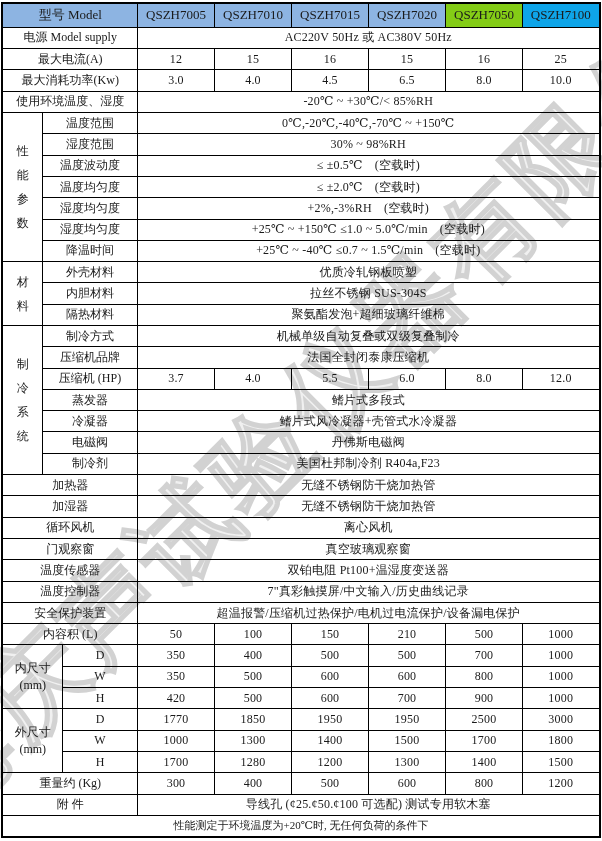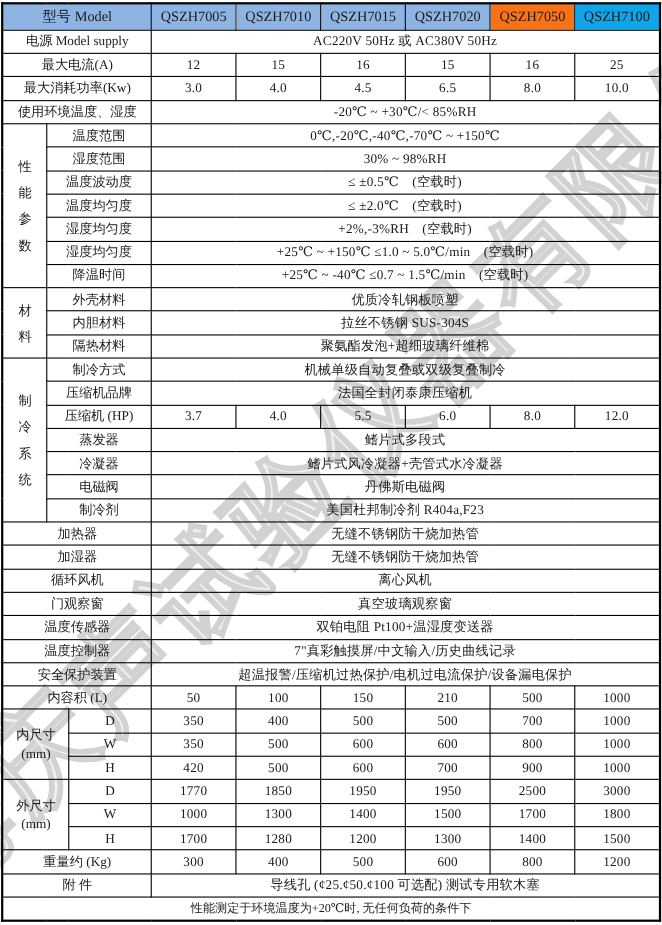--- a/index.html
+++ b/index.html
@@ -80,21 +80,21 @@
       <col style="width:77px">
       <col style="width:77px">
   </colgroup>
   <tbody id="tbody">
       <tr class="hdr">
         <th colspan="3" style="background: rgb(141, 180, 226);">型号 Model</th>
         <th style="background: rgb(141, 180, 226);">QSZH7005</th>
         <th style="background: rgb(141, 180, 226);">QSZH7010</th>
         <th style="background: rgb(141, 180, 226); margin-top: 41px;">QSZH7015</th>
         <th style="background: rgb(141, 180, 226);">QSZH7020</th>
-        <th style="background: #f97316;">QSZH7050</th>
+        <th style="background: #84cc16;">QSZH7050</th>
         <th style="background: #0ea5e9;">QSZH7100</th>
       </tr>
       <tr>
         <th colspan="3" class="lbl">电源 Model supply</th>
         <td colspan="6" class="val">AC220V 50Hz 或 AC380V 50Hz</td>
       </tr>
       <tr>
         <th colspan="3" class="lbl">最大电流(A)</th>
         <td class="val">12</td>
         <td class="val">15</td>

